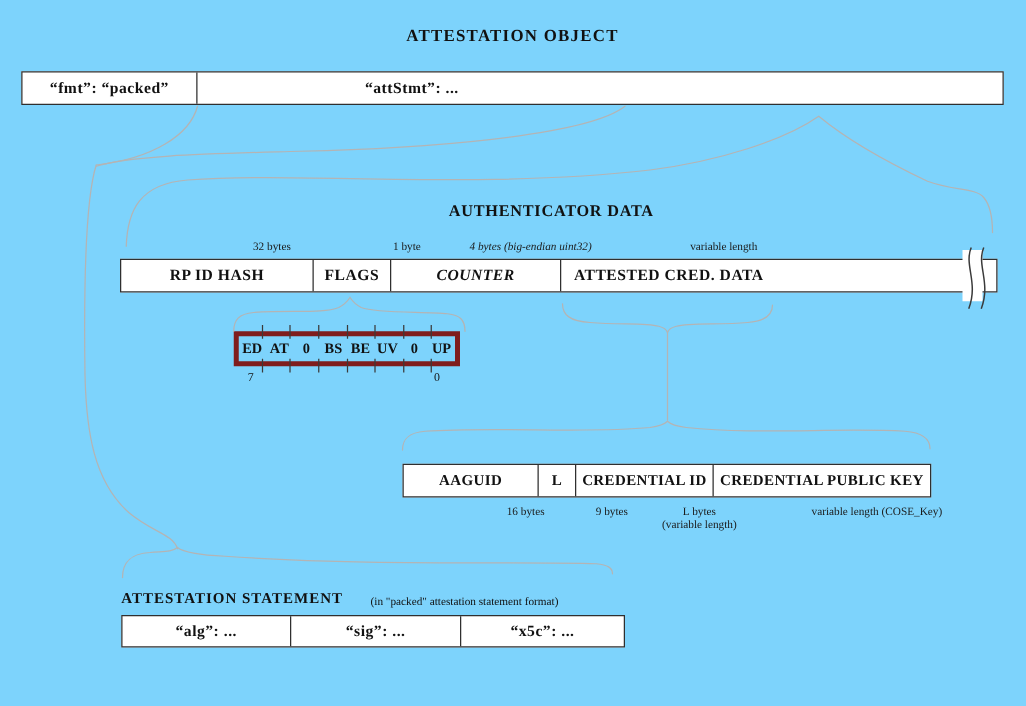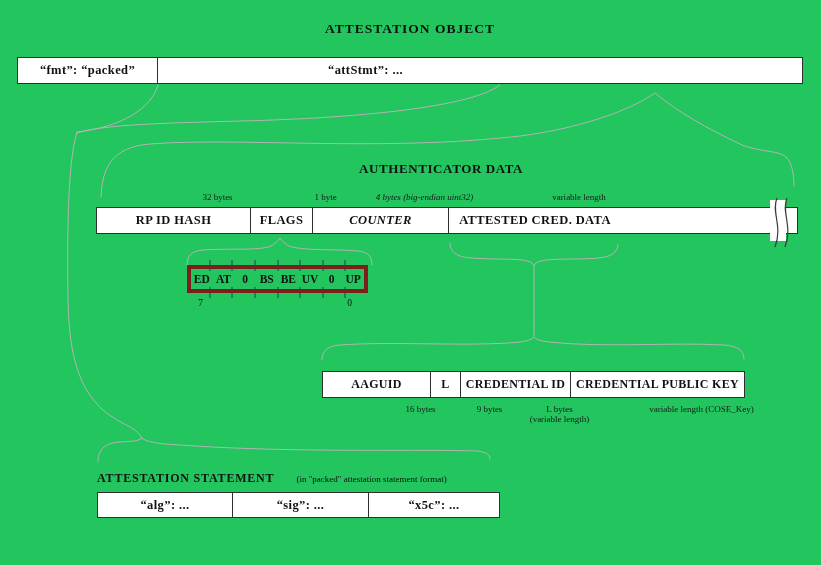--- a/index.html
+++ b/index.html
@@ -3,21 +3,21 @@
 <meta charset="utf-8">
 <style>
   * { margin: 0; padding: 0; box-sizing: border-box; }
   html, body { background: #ffffff; }
   body { font-family: "Liberation Serif", "DejaVu Serif", serif; color: #111111; }
 
   .canvas {
     position: relative;
     width: 821px;
     height: 565px;
-    background: #22c55e;
+    background: #7dd3fc;
     overflow: hidden;
   }
 
   .abs { position: absolute; }
 
   .diagram-title {
     left: 17px; top: 21px; width: 786px;
     text-align: center;
     font-size: 13.5px; font-weight: bold; letter-spacing: 1px;
   }
@@ -55,21 +55,21 @@
 
   .bits-row { border: 4px solid #7f1d1d; display: flex; }
   .bit-cell {
     flex: 1 1 0;
     display: flex; align-items: center; justify-content: center;
     font-size: 11.5px; font-weight: bold;
   }
 
   .bit-index { font-size: 9.5px; text-align: center; }
 
-  .stmt-heading { display: flex; align-items: center; }
+  .stmt-heading { display: flex; align-items: flex-end; }
   .stmt-heading .main {
     font-size: 12px; font-weight: bold; letter-spacing: 0.8px;
   }
   .stmt-heading .sub {
     font-size: 9px; margin-left: 22px;
   }
 
   .aaguid-row .cell { font-size: 12px; letter-spacing: 0.3px; }
 
   svg.overlay {
@@ -80,21 +80,21 @@
   .tear-line { fill: none; stroke: #3a3a3a; stroke-width: 1.2; }
   .tick { stroke: #3a3a3a; stroke-width: 1; }
 </style>
 </head>
 <body>
 
 <div class="canvas">
 
   <div class="abs diagram-title">ATTESTATION OBJECT</div>
 
-  <div class="abs box-row" style="left:17px; top:57px; width:786px; height:27px;gap:36px;">
+  <div class="abs box-row" style="left:17px; top:57px; width:786px; height:27px;">
     <div class="cell" style="width:140px;">
       <span>“fmt”: “packed”</span>
     </div>
     <div class="cell" style="width:343px;">
       <span>“attStmt”: ...</span>
     </div>
   </div>
 
   <div class="abs section-title" style="left:96px; top:161px; width:690px;">AUTHENTICATOR DATA</div>
 

